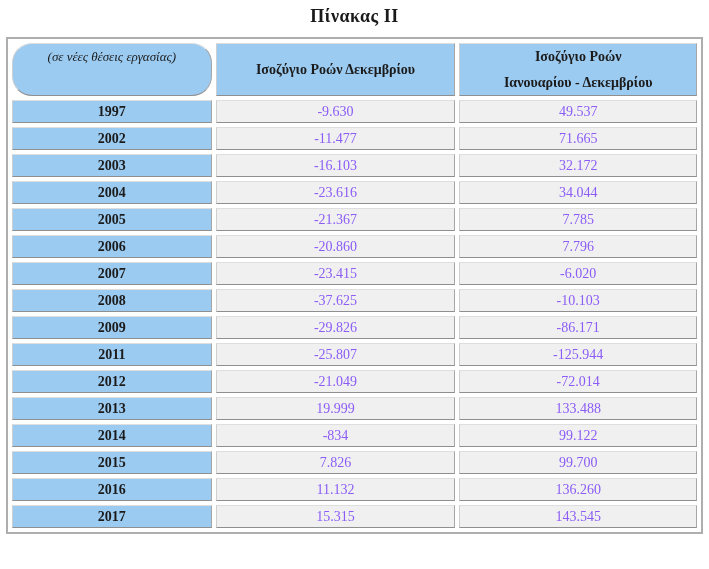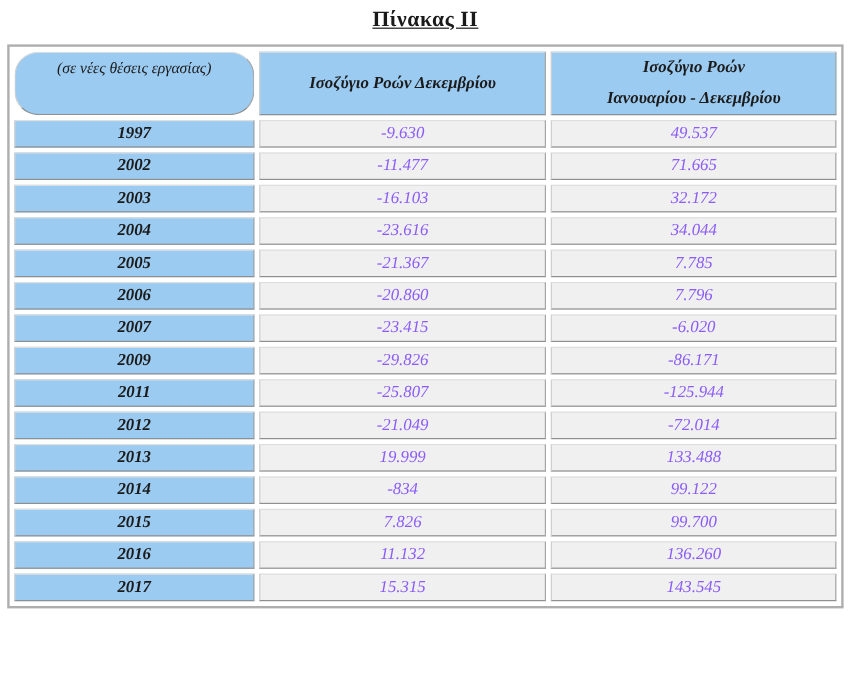--- a/index.html
+++ b/index.html
@@ -13,21 +13,20 @@
     width: 709px;
     height: 569px;
     background: #ffffff;
     overflow: hidden;
   }
   .title {
     text-align: center;
     padding-top: 6px;
     font-size: 18px;
     font-weight: bold;
-    text-decoration: underline;
     color: #1a1a1a;
     letter-spacing: 0.5px;
   }
   .tbl-wrap {
     position: absolute;
     left: 6px;
     top: 37px;
     width: 697px;
     border: 2px solid #aeaeae;
     box-sizing: border-box;
@@ -45,21 +44,20 @@
   th, td {
     box-sizing: border-box;
     border: 1px solid #bcbcbc;
     border-top-color: #dedede;
     border-left-color: #cfcfcf;
     border-bottom-color: #8f8f8f;
     border-right-color: #a6a6a6;
     text-align: center;
     overflow: hidden;
     white-space: nowrap;
-    font-style: italic;
   }
   th.blue, td.year {
     background: #9ccbf1;
     color: #1b1b1b;
   }
   td.num {
     background: #f0f0f0;
     color: #8b5cf6;
     font-size: 14px;
     font-weight: normal;
@@ -150,20 +148,25 @@
     <td class="num">-20.860</td>
     <td class="num">7.796</td>
   </tr>
 
   <tr>
     <td class="year">2007</td>
     <td class="num">-23.415</td>
     <td class="num">-6.020</td>
   </tr>
 
+  <tr>
+    <td class="year">2008</td>
+    <td class="num">-37.625</td>
+    <td class="num">-10.103</td>
+  </tr>
 
   <tr>
     <td class="year">2009</td>
     <td class="num">-29.826</td>
     <td class="num">-86.171</td>
   </tr>
 
 
   <tr>
     <td class="year">2011</td>

